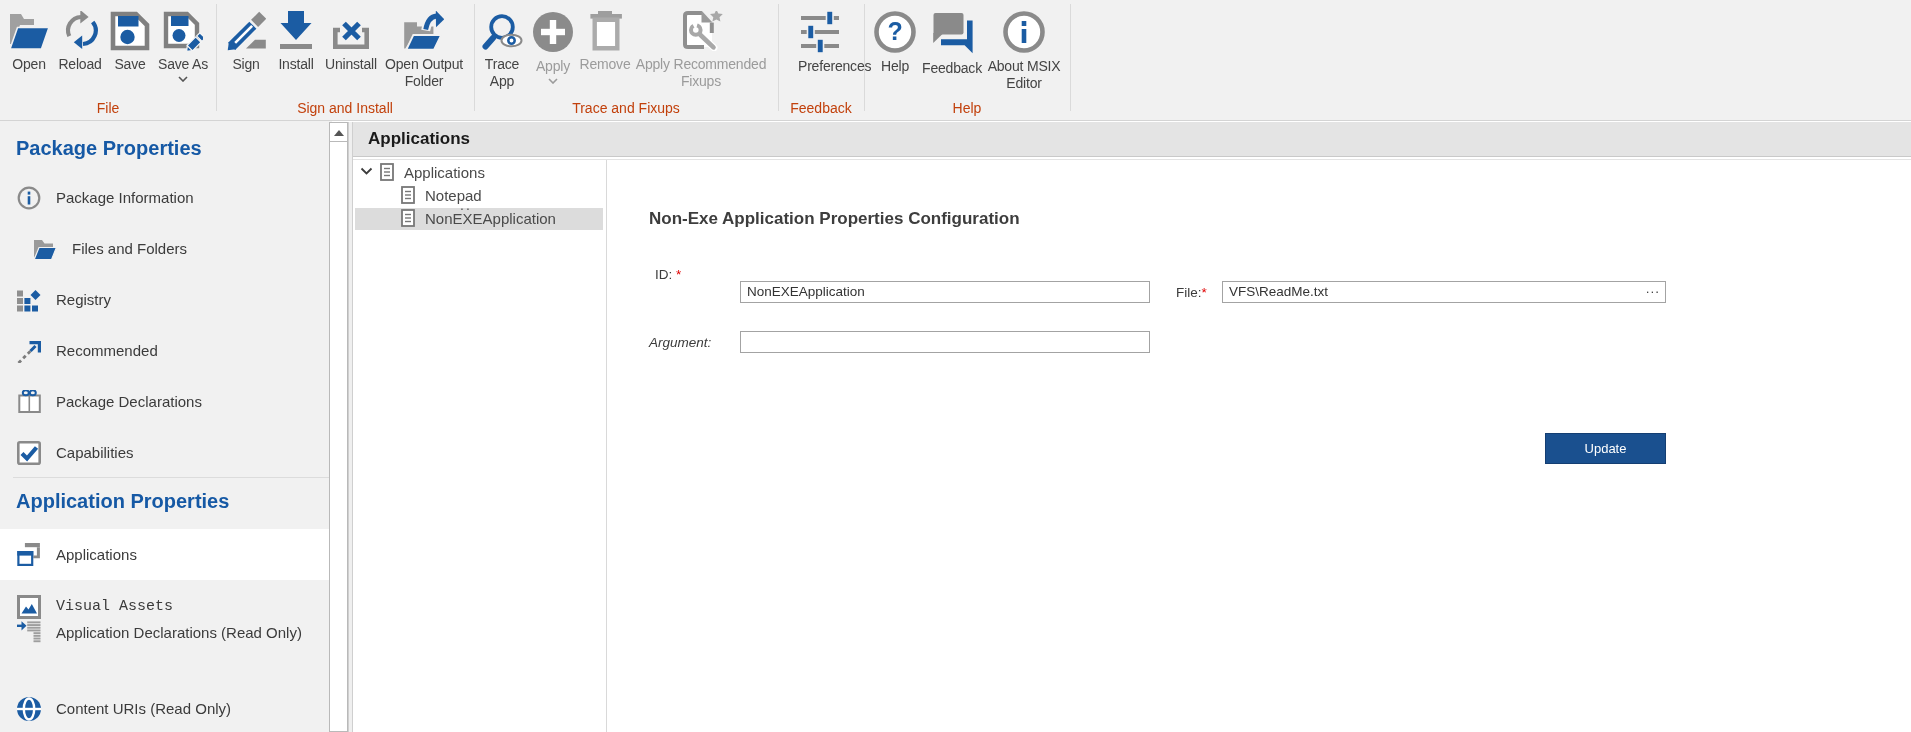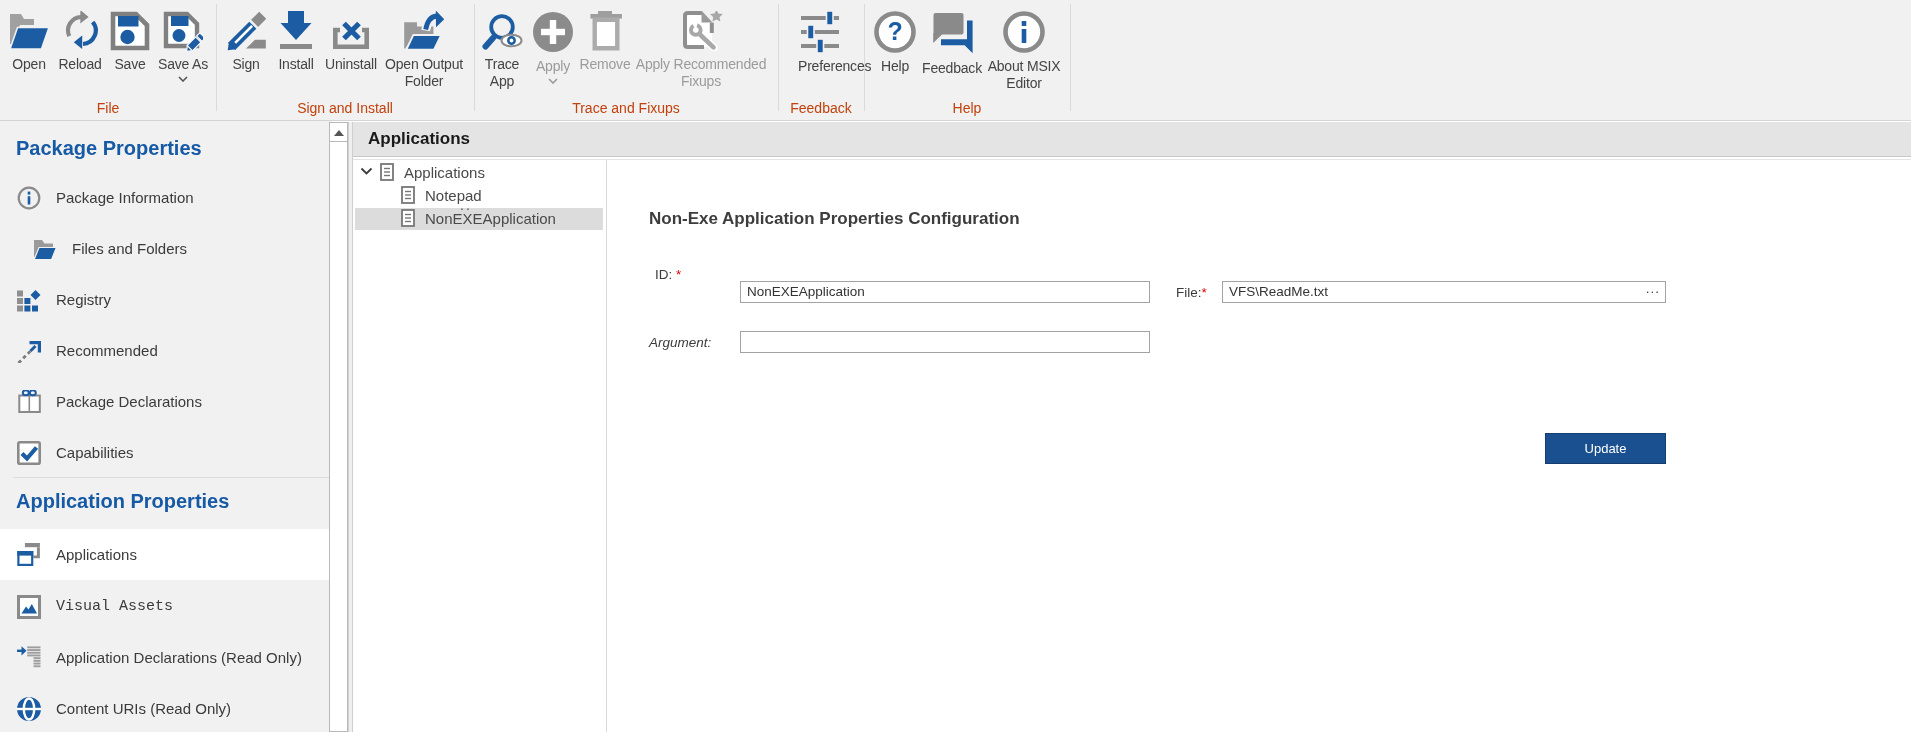--- a/index.html
+++ b/index.html
@@ -309,21 +309,21 @@
   </div>
 
   <div class="srow" style="top:460px;font-family:Liberation Mono, monospace;">
     <svg class="sic" width="24" height="24" viewBox="0 0 24 24">
       <rect x="1.5" y="1.5" width="21" height="21" fill="#fff" stroke="#8a8a8a" stroke-width="3"></rect>
       <path fill="#1b5ca3" d="M4.5,18.5 L9,11.5 L11.5,14.5 L14.8,9 L20,18.5 z"></path>
     </svg>
     <div class="stxt">Visual Assets</div>
   </div>
 
-  <div class="srow" style="top:511px;text-align:right;">
+  <div class="srow" style="top:486px;text-align:right;">
     <svg class="sic" width="24" height="24" viewBox="0 0 24 24">
       <path fill="none" stroke="#1b5ca3" stroke-width="2.4" d="M0,4.8 H7.5"></path>
       <path fill="#1b5ca3" d="M4.5,0.2 L9.5,4.8 L4.5,9.4 z"></path>
       <g fill="#9e9e9e">
         <rect x="10.2" y="0.4" width="13.3" height="1.9"></rect>
         <rect x="10.2" y="3.1" width="13.3" height="1.9"></rect>
         <rect x="10.2" y="5.8" width="13.3" height="1.9"></rect>
         <rect x="10.2" y="8.5" width="13.3" height="1.9"></rect>
         <rect x="16.5" y="11.2" width="7" height="1.9"></rect>
         <rect x="16.5" y="13.9" width="7" height="1.9"></rect>

